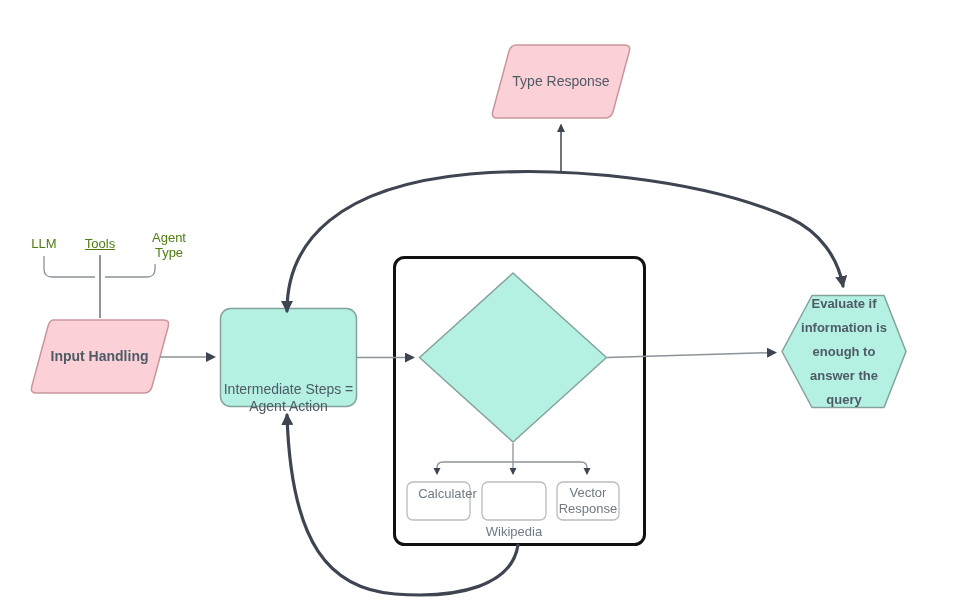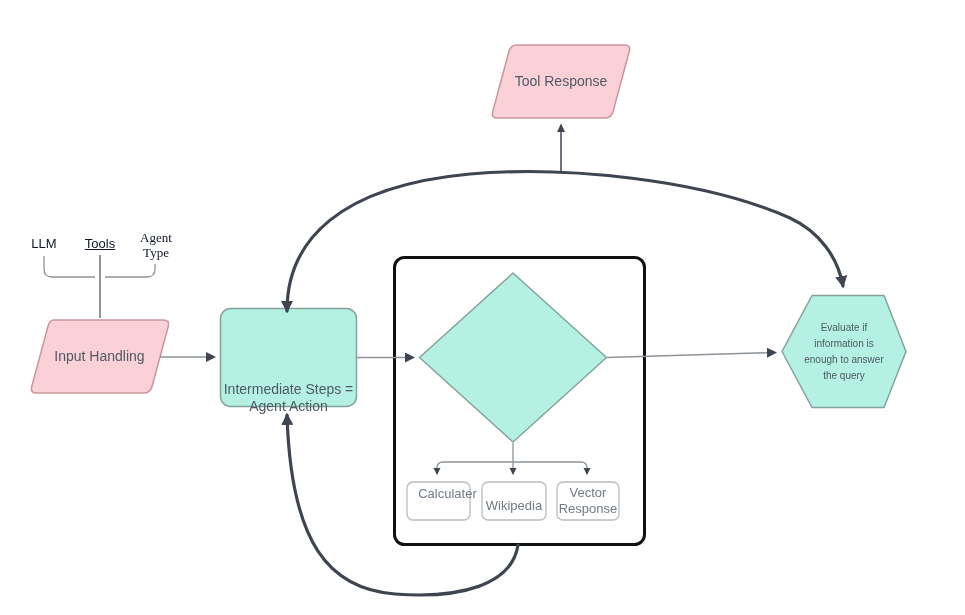--- a/index.html
+++ b/index.html
@@ -5,24 +5,24 @@
   html,body{margin:0;padding:0;background:#fff;}
   .stage{
     position:relative;width:965px;height:615px;background:#ffffff;
     font-family:"Liberation Sans",sans-serif;overflow:hidden;
   }
   .layer{position:absolute;left:0;top:0;}
   .lbl{
     position:absolute;display:flex;align-items:center;justify-content:center;
     text-align:center;color:#4e5a65;font-size:14px;line-height:17px;
   }
-  .lbl-sm{font-size:13px;color:#0f172a;line-height:15.5px;}
+  .lbl-sm{font-size:13px;color:#4d7c0f;line-height:15.5px;}
   .lbl-tool{font-size:13px;color:#6f7a84;line-height:16px;white-space:nowrap;}
   .lbl-tool.wrap{white-space:normal;}
-  .lbl-hex{font-size:10px;line-height:16px;}
+  .lbl-hex{font-size:13px;line-height:24px;font-weight:bold;}
 </style>
 </head>
 <body>
 
 <div class="stage">
 
   <svg class="layer" width="965" height="615" viewBox="0 0 965 615">
     <defs>
       <marker id="mBig" markerUnits="userSpaceOnUse" markerWidth="14" markerHeight="14" refX="10" refY="6" orient="auto">
         <path d="M0 0 L12 6 L0 12 Z" fill="#3e4551"></path>
@@ -71,30 +71,30 @@
     <path d="M 437 470 V 468 Q 437 462 443 462 L 581 462 Q 587 462 587 468 V 470" fill="none" stroke-width="1.3" stroke="#8c9399"></path>
     <path d="M 437 468 L 437 474" fill="none" stroke-width="1.3" marker-end="url(#mSmall)" stroke="#8c9399"></path>
     <path d="M 513 462 L 513 474" fill="none" stroke-width="1.3" marker-end="url(#mSmall)" stroke="#8c9399"></path>
     <path d="M 587 468 L 587 474" fill="none" stroke-width="1.3" marker-end="url(#mSmall)" stroke="#8c9399"></path>
 
     <path d="M 287 311 C 287 240, 340 186, 470 174 C 560 166, 700 178, 790 218 C 820 232, 838 258, 843 286" fill="none" stroke-width="3.2" stroke-linecap="round" marker-start="url(#mBigStart)" marker-end="url(#mBig)" stroke="#3e4551"></path>
     <path d="M 561 171 L 561 125" fill="none" stroke-width="1.5" marker-end="url(#mThin)" stroke="#3e4551"></path>
     <path d="M 518 545 C 512 585, 460 599, 395 594 C 330 589, 291 545, 287 415" fill="none" stroke-width="3.2" stroke-linecap="round" marker-end="url(#mBig)" stroke="#3e4551"></path>
   </svg>
 
-  <div class="lbl" style="left:494px;top:45px;width:134px;height:73px;">Tool Response</div>
+  <div class="lbl" style="left:494px;top:45px;width:134px;height:73px;">Type Response</div>
 
-  <div class="lbl" style="left:31px;top:320px;width:137px;height:73px;">Input Handling</div>
+  <div class="lbl" style="left:31px;top:320px;width:137px;height:73px;font-weight:bold;">Input Handling</div>
 
   <div class="lbl" style="left:218px;top:308px;width:141px;height:99px;margin-top:40px;">Intermediate Steps = Agent Action</div>
 
 
   <div class="lbl lbl-hex" style="left:797px;top:299px;width:94px;height:106px;">Evaluate if information is enough to answer the query</div>
 
   <div class="lbl lbl-sm" style="left:24px;top:236px;width:40px;height:16px;">LLM</div>
   <div class="lbl lbl-sm" style="left:80px;top:236px;width:40px;height:16px;text-decoration:underline;">Tools</div>
-  <div class="lbl lbl-sm" style="left:131px;top:229px;width:50px;height:32px;font-family:Liberation Serif, serif;">Agent Type</div>
+  <div class="lbl lbl-sm" style="left:144px;top:229px;width:50px;height:32px;">Agent Type</div>
 
   <div class="lbl lbl-tool" style="left:414px;top:482px;width:67px;height:24px;overflow:hidden;">Calculater</div>
-  <div class="lbl lbl-tool" style="left:482px;top:482px;width:64px;height:48px;border-radius:12px;">Wikipedia</div>
+  <div class="lbl lbl-tool" style="left:482px;top:508px;width:64px;height:48px;border-radius:12px;">Wikipedia</div>
   <div class="lbl lbl-tool wrap" style="left:556px;top:482px;width:64px;height:38px;">Vector Response</div>
 
 </div>
 
 </body></html>

